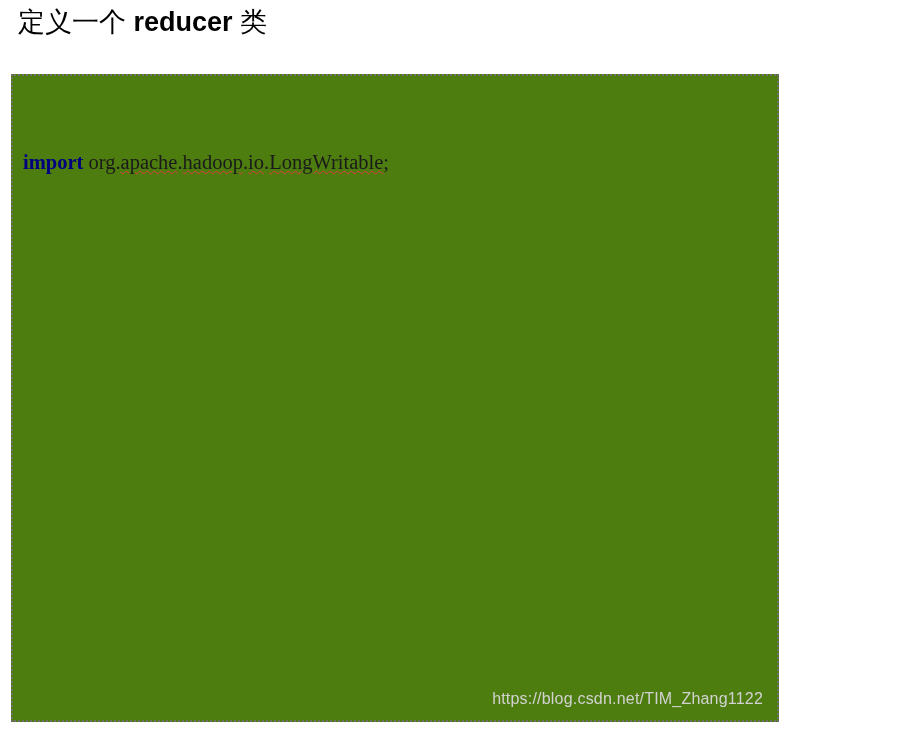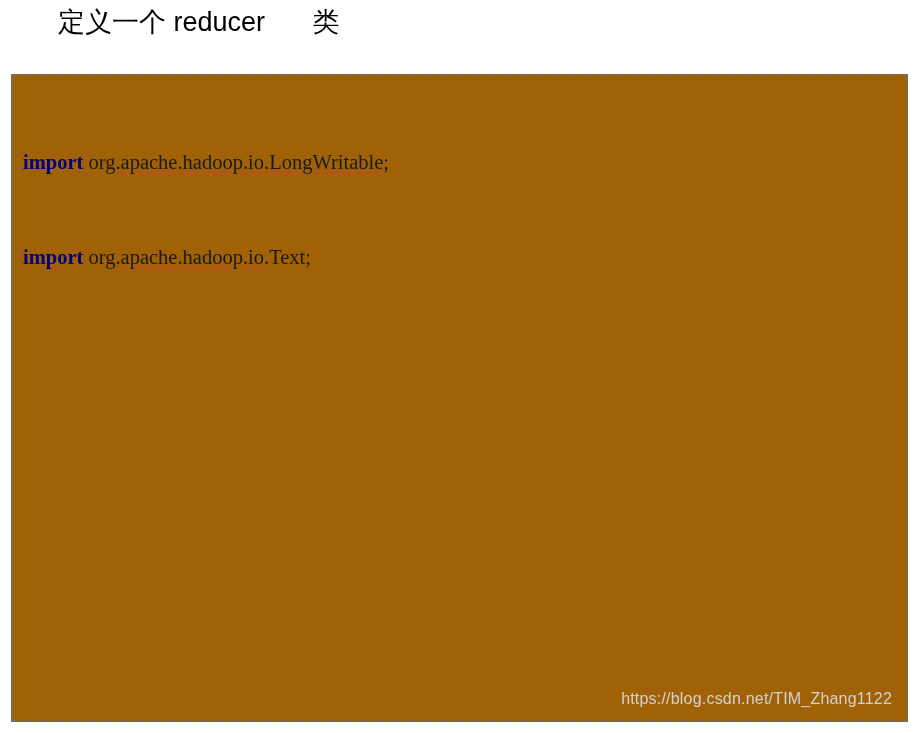--- a/index.html
+++ b/index.html
@@ -19,32 +19,32 @@
   #page-title {
     position: absolute;
     left: 18px;
     top: 2px;
     font-family: "Liberation Sans", "DejaVu Sans", sans-serif;
     font-size: 27px;
     line-height: 40px;
     color: #000000;
     white-space: pre;
   }
-  #page-title .zh { font-weight: normal; margin-left: 40px; }
-  #page-title .latin { font-weight: normal; }
+  #page-title .zh { font-weight: normal; }
+  #page-title .latin { font-weight: bold; }
 
   
   #code-block {
     position: absolute;
     left: 11px;
     top: 74px;
-    width: 897px;
+    width: 768px;
     height: 648px;
     box-sizing: border-box;
-    background: #a16207;
+    background: #4d7c0f;
     border: 2px dotted #6e6e6e;
     overflow: hidden;
   }
   #code-listing {
     position: absolute;
     left: 10px;
     top: 4px;
     right: 0;
     font-family: "Liberation Serif", "DejaVu Serif", serif;
     font-size: 20.5px;
@@ -83,21 +83,20 @@
 </head>
 <body>
 
 <div id="page-title"><span class="zh">定义一个 </span><span class="latin">reducer</span><span class="zh"> 类</span></div>
 
 <div id="code-block">
   <div id="code-listing">
 
     <span class="ln"><span class="kw">import</span><span class="plain"> org.</span><span class="plain sq">apache</span><span class="plain">.</span><span class="plain sq">hadoop</span><span class="plain">.</span><span class="plain sq">io</span><span class="plain">.</span><span class="plain sq">LongWritable</span><span class="plain">;</span></span>
 
-    <span class="ln"><span class="kw">import</span><span class="plain"> org.</span><span class="plain sq">apache</span><span class="plain">.</span><span class="plain sq">hadoop</span><span class="plain">.</span><span class="plain sq">io</span><span class="plain">.Text;</span></span>
 
 
 
     <span class="ln"> </span>
     <span class="ln"> </span>
     <span class="ln"> </span>
 
     
 
     

